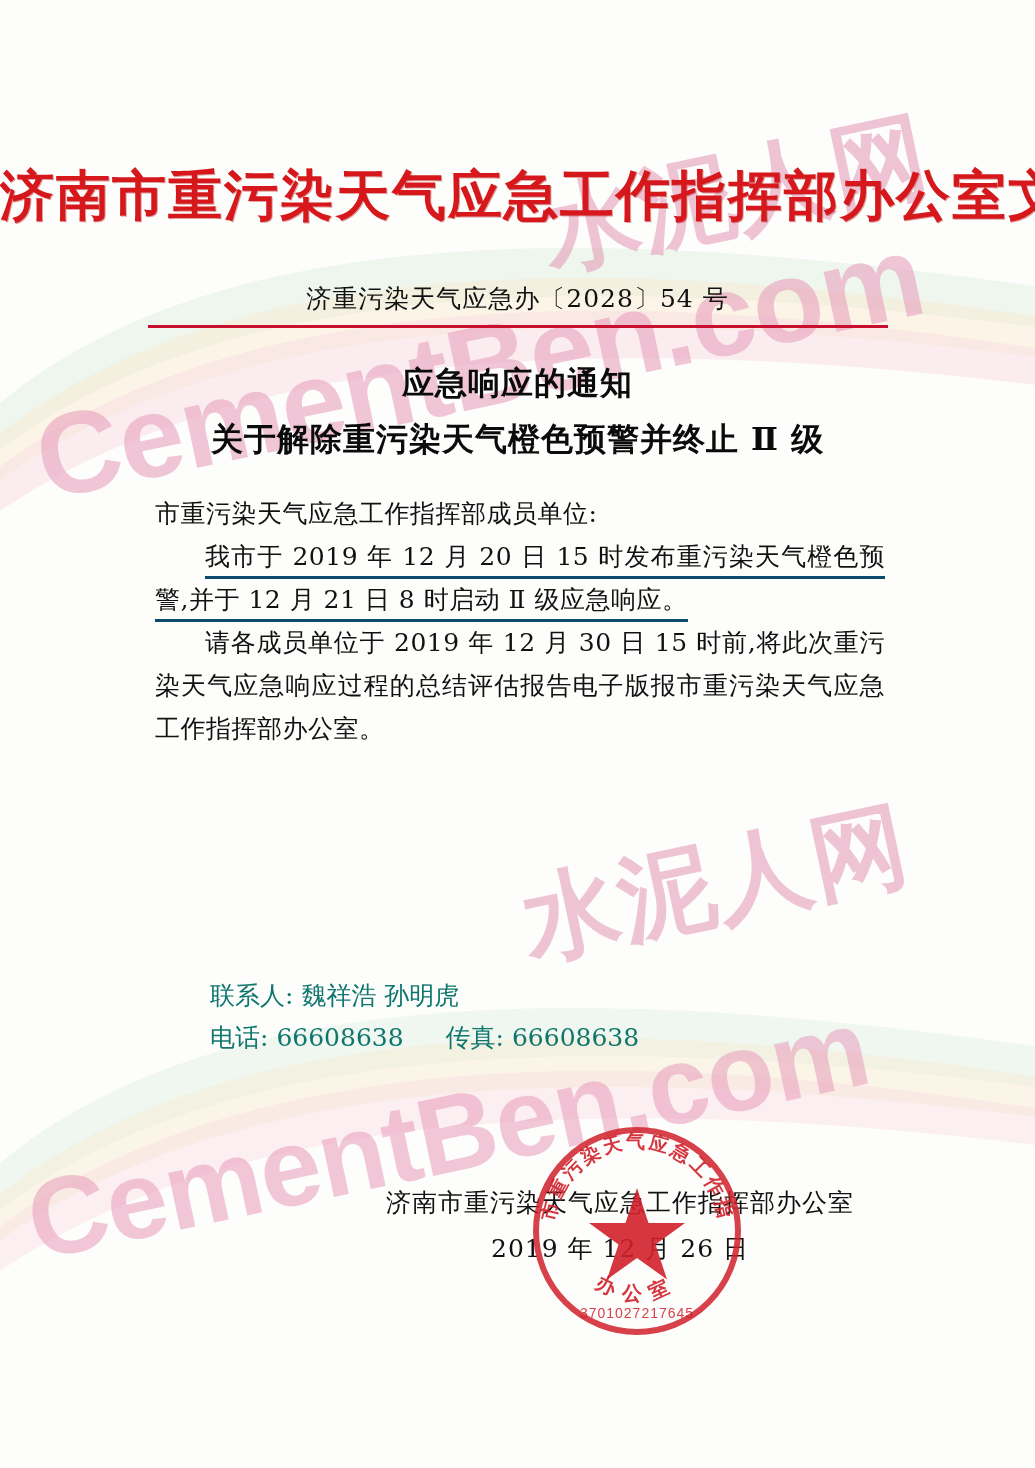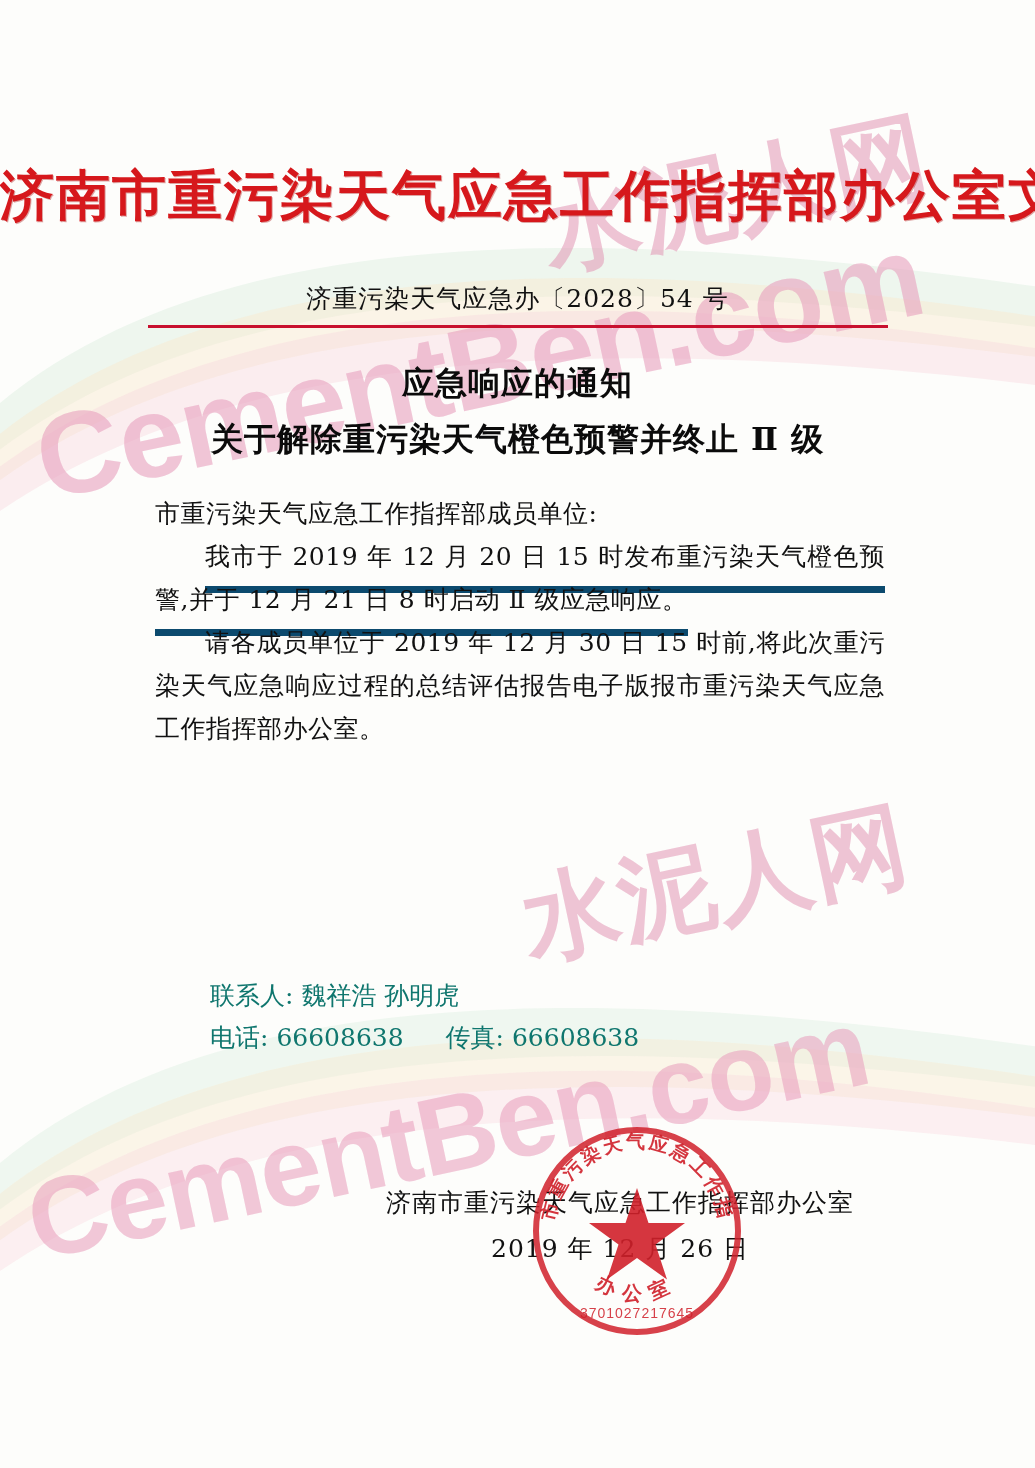--- a/index.html
+++ b/index.html
@@ -141,22 +141,22 @@
     font-family: "DejaVu Serif", serif;
     font-size: 25px;
     line-height: 43px;
     color: #111;
     letter-spacing: 0.5px;
   }
   .p { margin: 0 0 0 0; text-align: justify; }
   .indent { text-indent: 2em; }
 
   .u-red {
-    border-bottom: 7px solid #0c4a6e;
-    padding-bottom: 15px;
+    border-bottom: 3px solid #0c4a6e;
+    padding-bottom: 5px;
   }
 
   .contact-block {
     position: absolute;
     left: 210px;
     top: 975px;
     width: 700px;
     font-family: "DejaVu Serif", serif;
     font-size: 25px;
     line-height: 42px;

